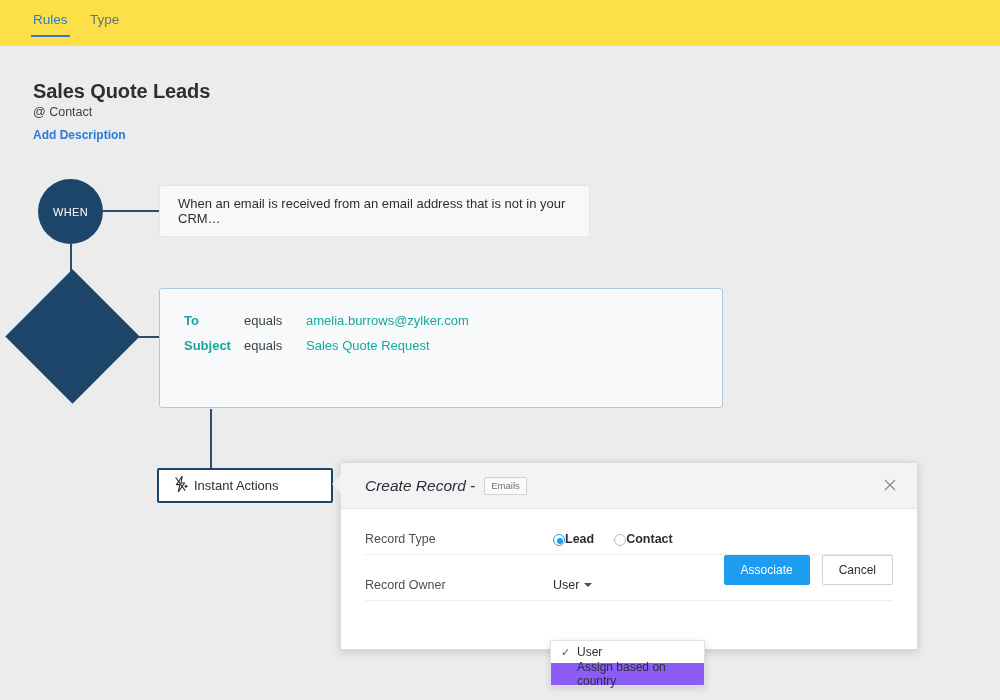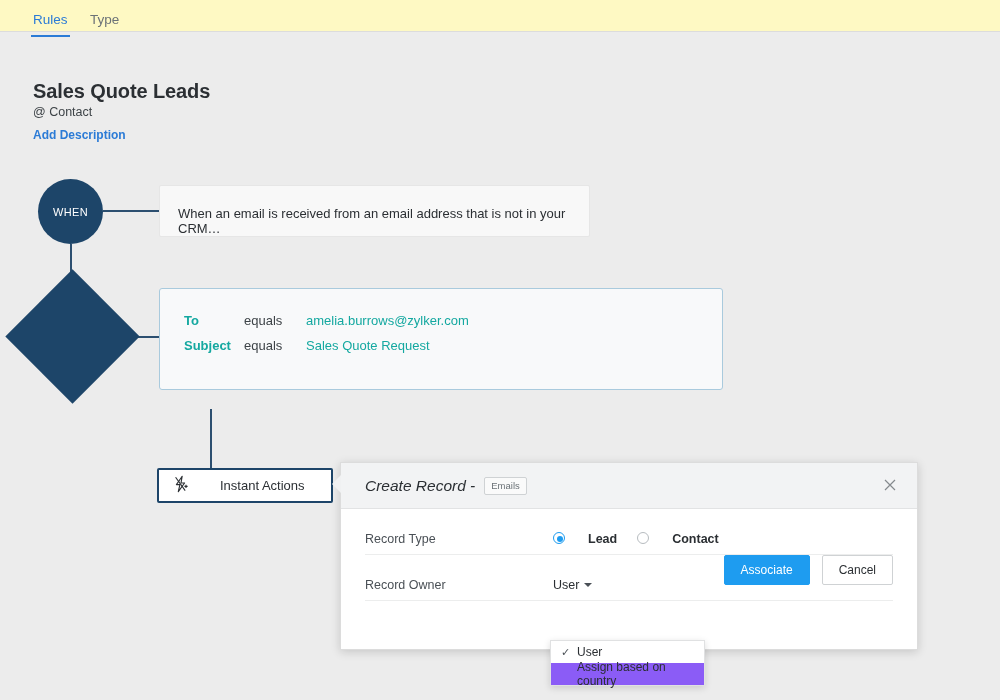--- a/index.html
+++ b/index.html
@@ -7,22 +7,22 @@
     width: 1000px; height: 700px;
     font-family: "Liberation Sans", sans-serif;
     background: #ececec;
     overflow: hidden;
   }
   #root { position: relative; width: 1000px; height: 700px; }
 
   
   .tabbar {
     position: absolute; left: 0; top: 0;
-    width: 1000px; height: 32px;
-    background: #fef9c3;
+    width: 1000px; height: 46px;
+    background: #fde047;
     border-bottom: 1px solid #dcdcdc;
     padding-left: 44px;
   }
   .tab {
     position: absolute; top: 12px;
     font-size: 13.5px; color: #6b7277;
     padding-bottom: 10px; cursor: pointer;
     white-space: nowrap;
   }
   .tab.active { color: #2b7bd6; }
@@ -81,49 +81,49 @@
   #conn-dia-right  { left: 120px; top: 336px; width: 39px; height: 1.5px; }
   #conn-cond-down  { left: 210px; top: 409px; width: 1.5px; height: 59px; }
 
   
   .when-strip {
     position: absolute; left: 159px; top: 185px;
     width: 431px; height: 52px;
     background: #f8f8f8;
     border: 1px solid #e6e6e6;
     border-radius: 2px;
-    display: flex; align-items: flex-end;
+    display: flex; align-items: center;
     padding-left: 18px;
     font-size: 13px; color: #2b2f33;
   }
 
   
   .cond-card {
     position: absolute; left: 159px; top: 288px;
-    width: 564px; height: 102px;
+    width: 564px; height: 120px;
     background: #f8f9fa;
     border: 1px solid #a9cadd;
     border-radius: 3px;
     padding: 24px 0 0 24px;
   }
   .cond-row { display: flex; align-items: baseline; margin-bottom: 10px; }
   .cond-field { width: 60px; font-size: 13px; color: #14a8a0; font-weight: bold; }
   .cond-op    { width: 62px; font-size: 13px; color: #3d4347; }
   .cond-val   { font-size: 13px; color: #14a8a0; }
   .cond-note  { margin-top: 17px; font-size: 13px; color: #4a5056; }
 
   
   .instant-box {
     position: absolute; left: 157px; top: 468px;
     width: 176px; height: 35px;
     background: #ffffff;
     border: 2px solid #1d4569;
     border-radius: 2px;
     display: flex; align-items: center;
-    padding-left: 14px; gap: 30px;
+    padding-left: 14px; gap: 4px;
     cursor: pointer;
   }
   .instant-label { font-size: 13px; color: #2b2f33; }
   .bolt-icon { display: block; }
 
   
   .modal {
     position: absolute; left: 340px; top: 462px;
     width: 578px; height: 188px;
     background: #ffffff;
@@ -158,21 +158,21 @@
   }
 
   .modal-body { position: relative; padding: 0 24px; }
   .form-row {
     display: flex; align-items: center;
     height: 32px; margin-top: 14px;
     border-bottom: 1px solid #eceded;
   }
   .form-label { width: 188px; font-size: 12.5px; color: #4a5056; }
   .radio-group { display: flex; align-items: center; gap: 20px; }
-  .radio-item { display: flex; align-items: flex-start; gap: 23px; cursor: pointer; }
+  .radio-item { display: flex; align-items: flex-end; gap: 0; cursor: pointer; }
   .radio-dot {
     width: 12px; height: 12px; border-radius: 50%;
     border: 1px solid #b7bcc0; background: #fff;
     display: inline-block; position: relative;
   }
   .radio-dot.on { border-color: #1e9cf0; }
   .radio-dot.on::after {
     content: ""; position: absolute;
     left: 3px; top: 3px; width: 6px; height: 6px;
     border-radius: 50%; background: #1e9cf0;

